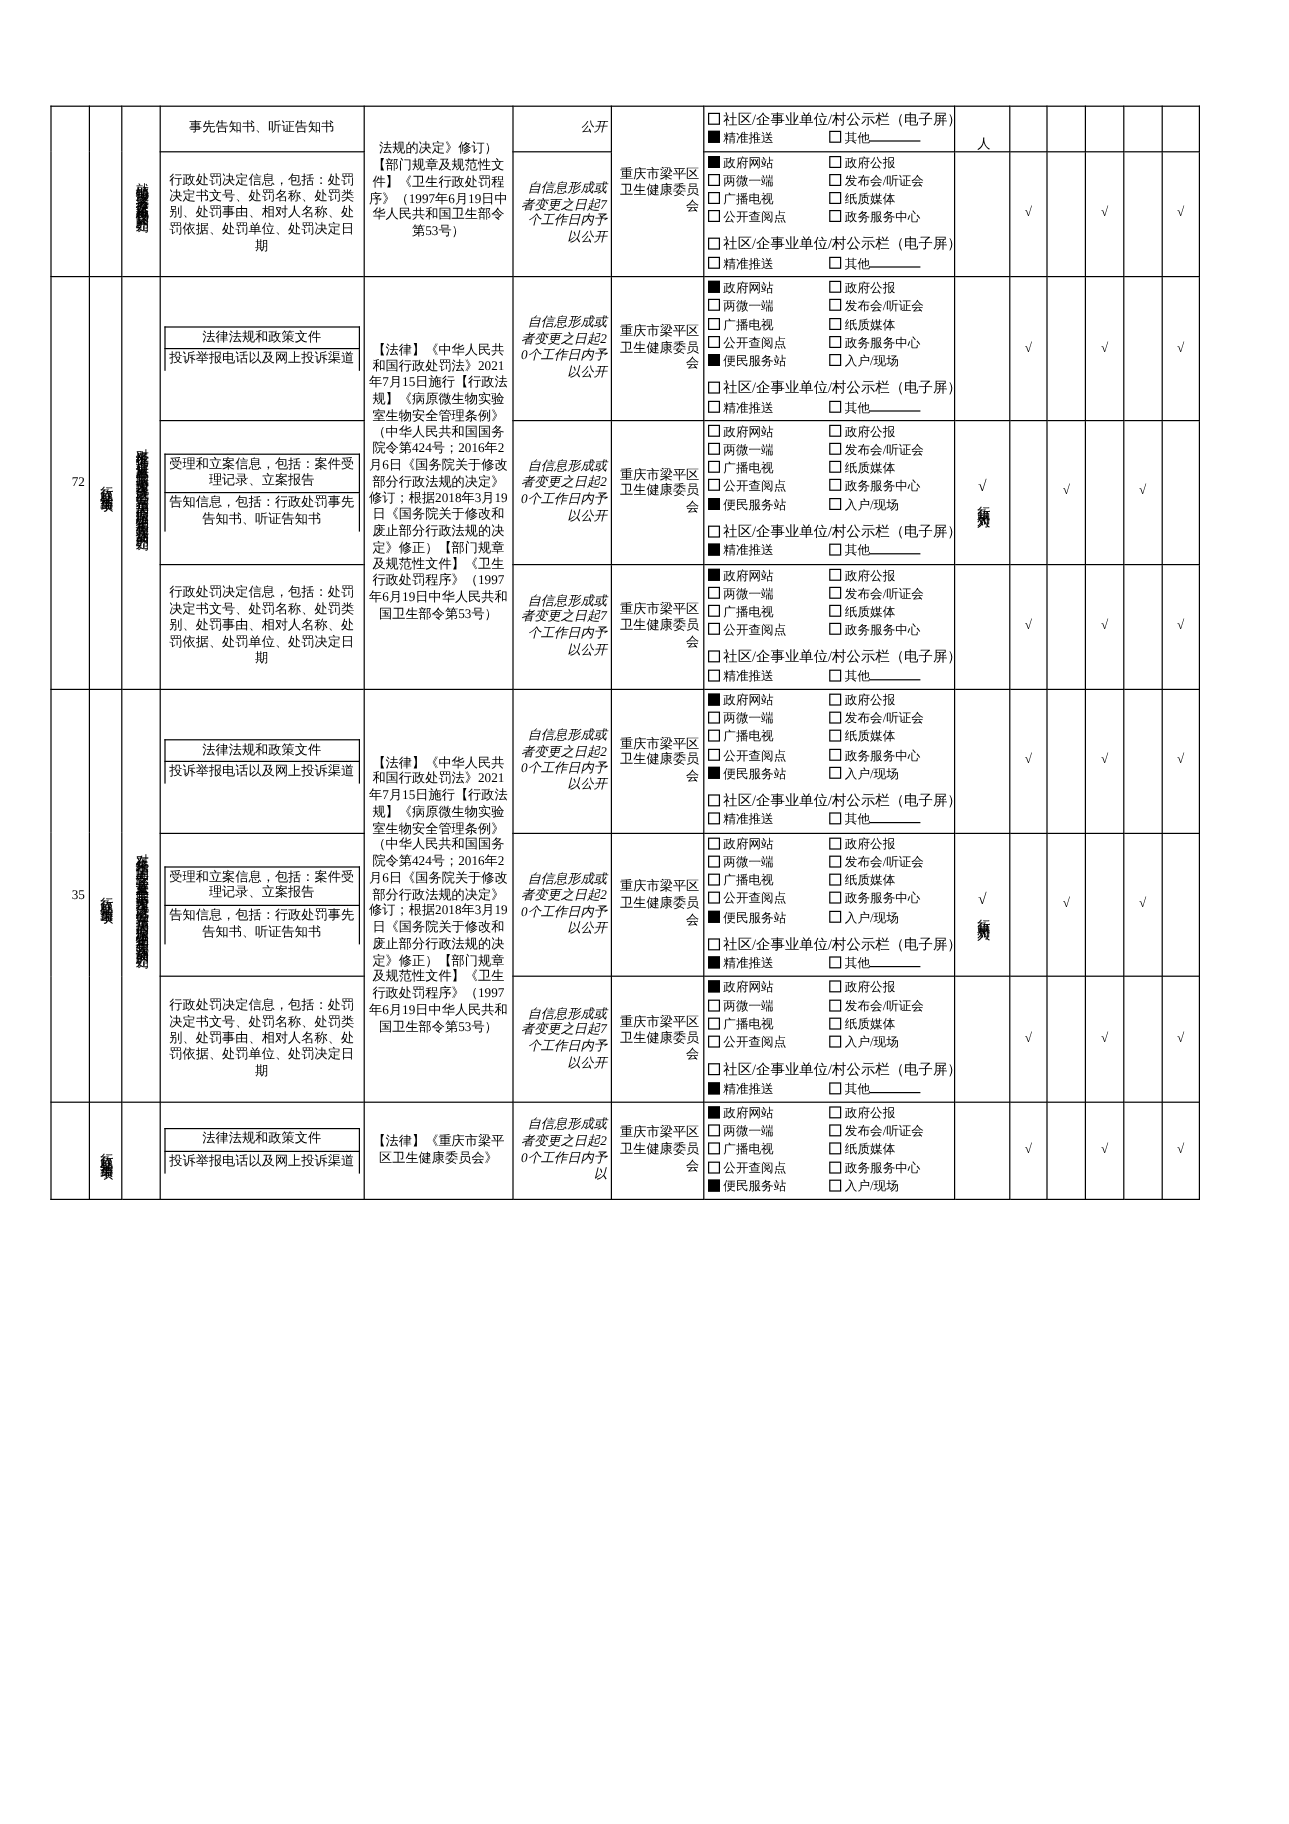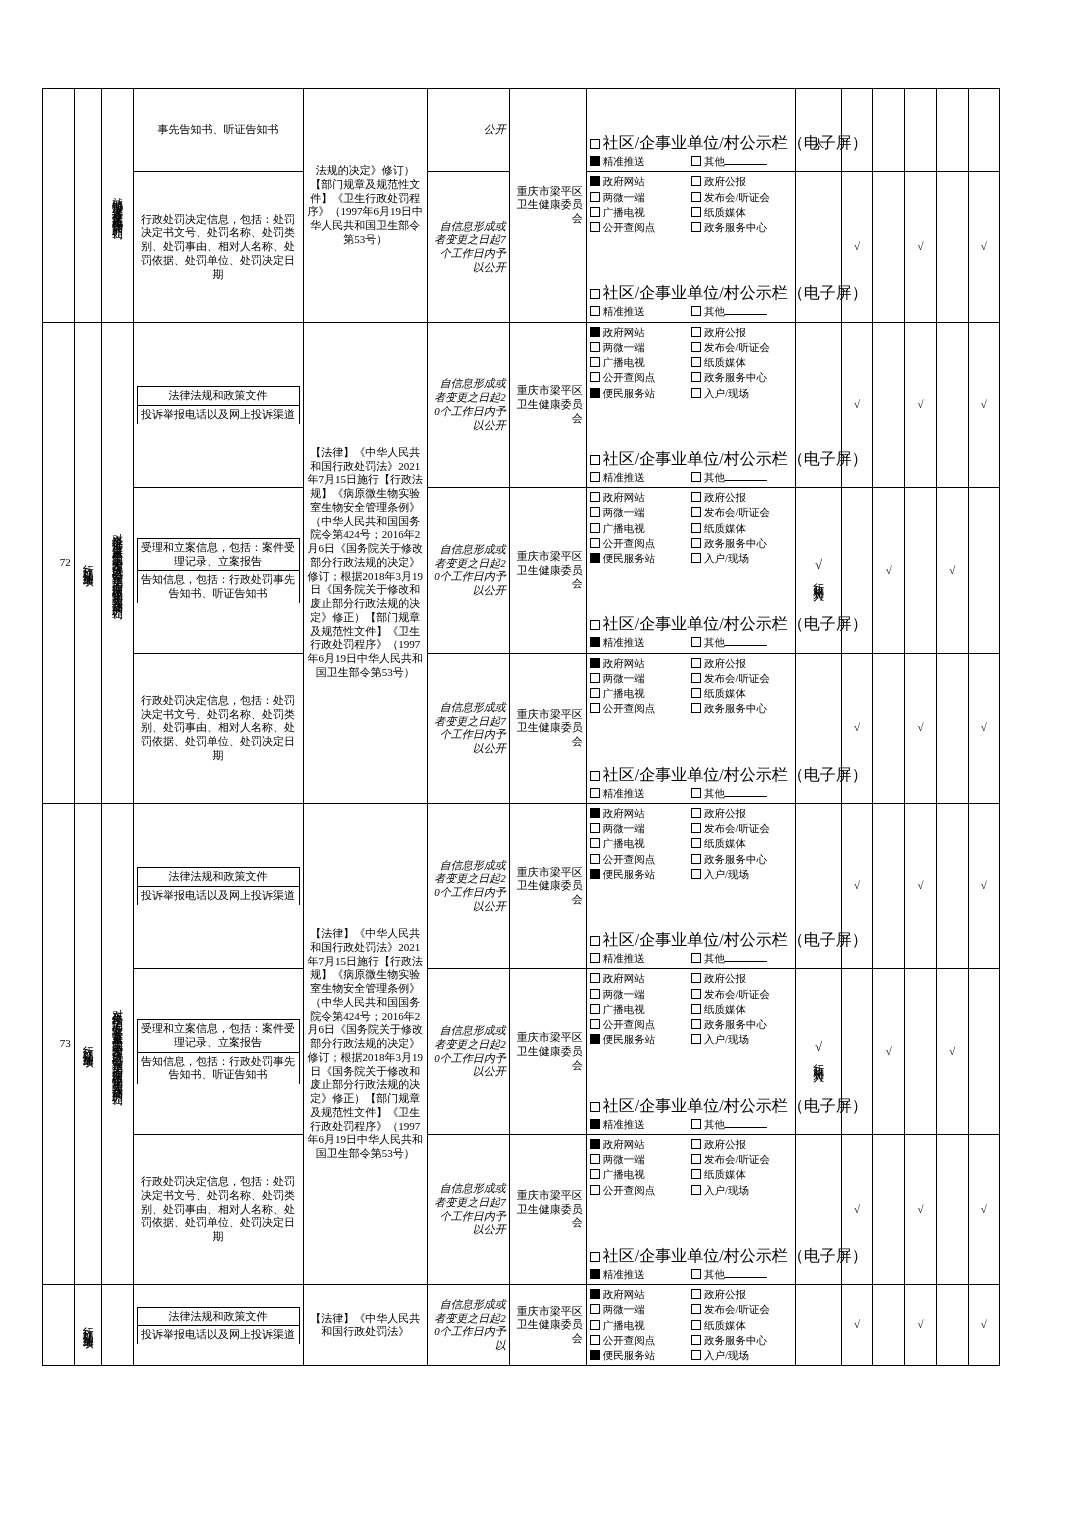--- a/index.html
+++ b/index.html
@@ -57,21 +57,21 @@
     vertical-align:-1px;
     background:#fff;
   }
   .chk.filled{background:#000;}
   .chgrid{
     display:flex;
     flex-wrap:wrap;
   }
   .chgrid .col{width:50%;box-sizing:border-box;}
   .chrow{white-space:nowrap;font-size:10.5px;line-height:1.45;}
-  .fullrow{width:100%;font-size:16px;line-height:1.45;white-space:nowrap;margin-top:40px;}
+  .fullrow{width:100%;font-size:12px;line-height:1.45;white-space:nowrap;}
   .blankline{display:inline-block;width:42px;border-bottom:1px solid #000;height:9px;}
   .gap{height:6px;}
   .tick{font-size:13px;}
   .objcell{font-size:11px;line-height:1.15;}
   .objcell .vtext{font-size:11px;}
   .item-box{
     text-align:center;
     padding:6px 2px;
   }
   .subtable{width:100%;border-collapse:collapse;}
@@ -285,21 +285,21 @@
       </td>
       <td class="c-obj"></td>
       <td class="c-x tick">√</td>
       <td class="c-x"></td>
       <td class="c-x tick">√</td>
       <td class="c-x"></td>
       <td class="c-x tick">√</td>
     </tr>
 
     <tr>
-      <td class="c-seq" rowspan="3">73</td>
+      <td class="c-seq" rowspan="3">35</td>
       <td class="c-type" rowspan="3">
         <div class="vtext small">行政处罚类事项</div>
       </td>
       <td class="c-name" rowspan="3">
         <div class="vtext small">对在未经指定的专业实验室从事在我国尚未发现或者已经宣布消灭的病原微生物相关实验活动的处罚</div>
       </td>
       <td class="c-item">
         <table class="subtable">
           <tbody>
                 <tr>
@@ -427,21 +427,21 @@
           <tbody>
                 <tr>
                   <td class="center">法律法规和政策文件</td>
                 </tr>
           <tr>
                   <td class="center">投诉举报电话以及网上投诉渠道</td>
                 </tr>
         </tbody>
             </table>
       </td>
-      <td class="c-basis basis">【法律】《中华人民共和国行政处罚法》</td>
+      <td class="c-basis basis">【法律】《重庆市梁平区卫生健康委员会》</td>
       <td class="c-time timecell">自信息形成或者变更之日起20个工作日内予以</td>
       <td class="c-org orgcell">重庆市梁平区卫生健康委员会</td>
       <td class="c-channel">
         <div class="chgrid">
           <div class="col chrow"><span class="chk filled"></span><span>政府网站</span></div>
           <div class="col chrow"><span class="chk"></span><span>政府公报</span></div>
           <div class="col chrow"><span class="chk"></span><span>两微一端</span></div>
           <div class="col chrow"><span class="chk"></span><span>发布会/听证会</span></div>
           <div class="col chrow"><span class="chk"></span><span>广播电视</span></div>
           <div class="col chrow"><span class="chk"></span><span>纸质媒体</span></div>

